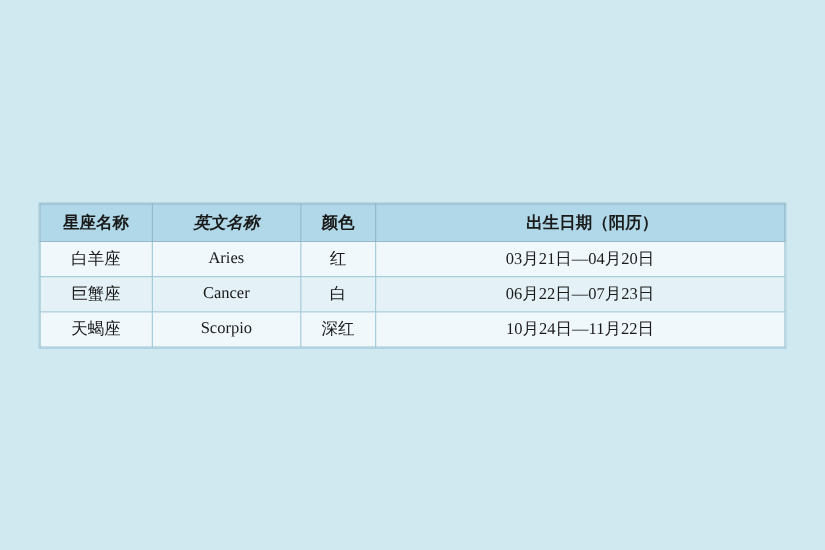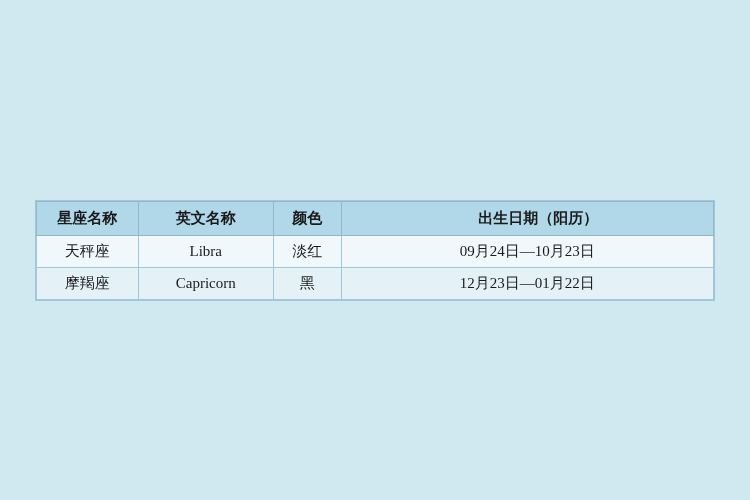--- a/index.html
+++ b/index.html
@@ -49,45 +49,51 @@
     }
 
     tbody tr td {
       border: 1px solid #a0c8d8;
       padding: 6px 10px;
       text-align: center;
       color: #1a1a1a;
     }
 
     .col-chinese { width: 15%; }
-    .col-english { width: 20%; }
+    .col-english { width: 20%; font-style: italic; }
     .col-color   { width: 10%; }
     .col-date    { width: 55%; padding-left: 32px; }
   </style>
 </head>
 <body>
 
 <div class="table-container">
   <table>
     <thead>
       <tr>
         <th class="col-chinese">星座名称</th>
         <th class="col-english">英文名称</th>
         <th class="col-color">颜色</th>
         <th class="col-date">出生日期（阳历）</th>
       </tr>
     </thead>
     <tbody id="table-body">
-        <tr>
-          <td>天秤座</td>
-          <td>Libra</td>
-          <td>淡红</td>
-          <td>09月24日—10月23日</td>
+    <tr>
+          <td>白羊座</td>
+          <td>Aries</td>
+          <td>红</td>
+          <td>03月21日—04月20日</td>
         </tr>
         <tr>
-          <td>摩羯座</td>
-          <td>Capricorn</td>
-          <td>黑</td>
-          <td>12月23日—01月22日</td>
+          <td>巨蟹座</td>
+          <td>Cancer</td>
+          <td>白</td>
+          <td>06月22日—07月23日</td>
+        </tr>
+        <tr>
+          <td>天蝎座</td>
+          <td>Scorpio</td>
+          <td>深红</td>
+          <td>10月24日—11月22日</td>
         </tr>
       </tbody>
   </table>
 </div>
 
 </body></html>

